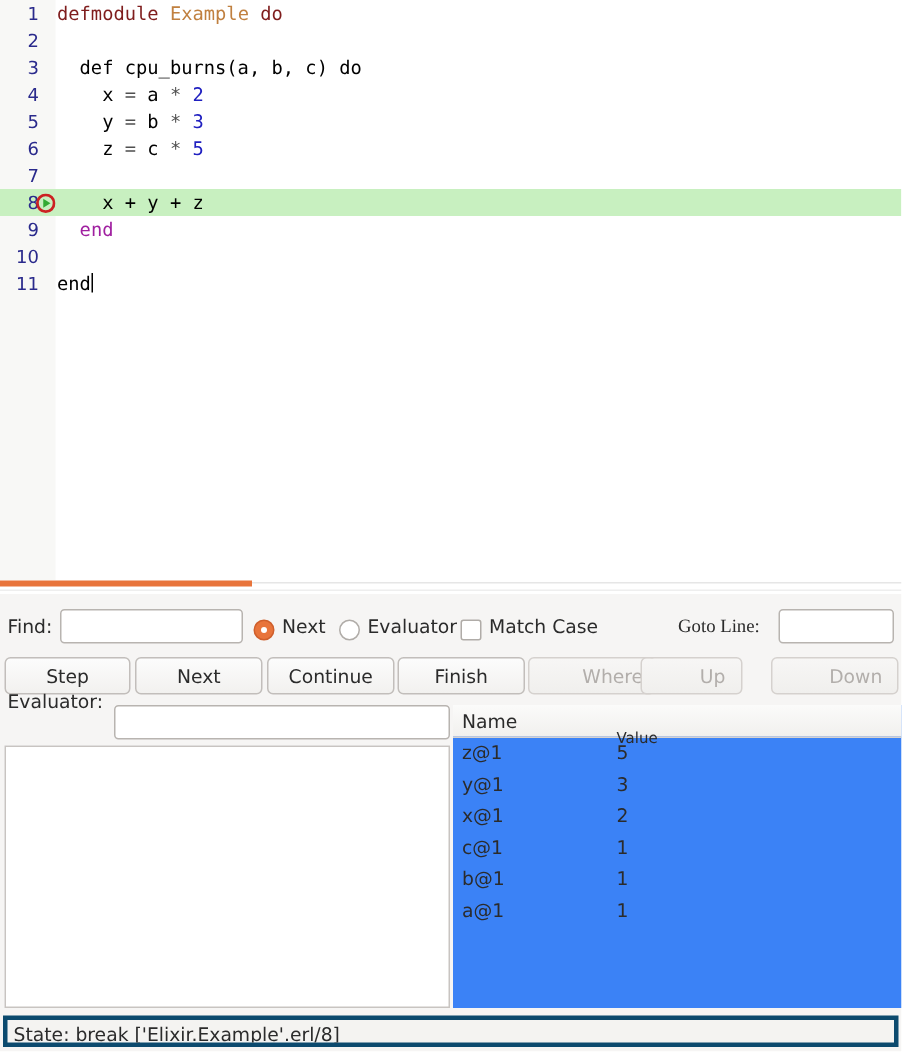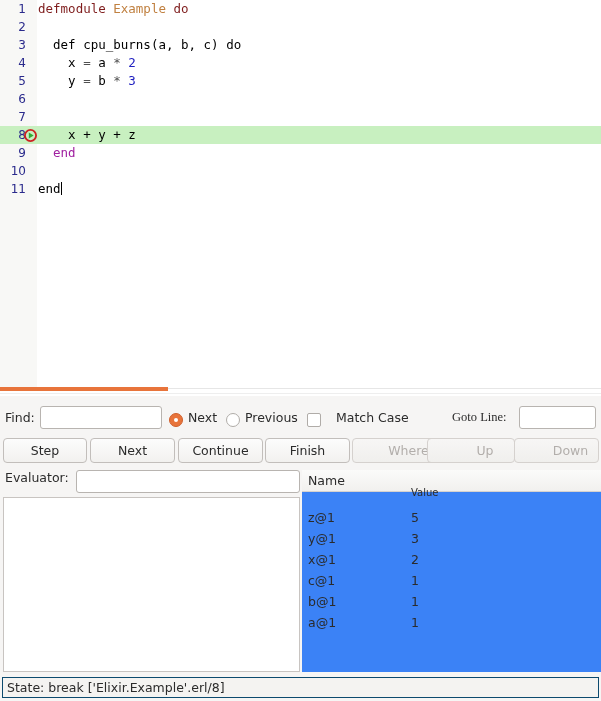--- a/index.html
+++ b/index.html
@@ -166,21 +166,21 @@
     border: 1px solid #b0aca8;
     border-radius: 2px;
     background: #ffffff;
     top: 9px;
   }
   .rb-next   { left: 169px; }
   .rb-prev   { left: 226px; }
   .cb-mc     { left: 307px; }
   .t-next    { position: absolute; left: 188px; top: 6px; }
   .t-prev    { position: absolute; left: 245px; top: 6px; }
-  .t-mc      { position: absolute; left: 336px; top: 6px; }
+  .t-mc      { position: absolute; left: 326px; top: 6px; }
   .goto-label{ position: absolute; left: 452px; top: 6px; font-family: Liberation Serif, serif; }
   .goto-input{
     position: absolute;
     left: 519px; top: 2px;
     width: 77px; height: 23px;
     background: #ffffff;
     border: 1px solid #b8b4b0;
     border-radius: 3px;
     outline: none;
     font-family: "DejaVu Sans", sans-serif;
@@ -213,21 +213,21 @@
   .btn.disabled {
     color: #b2aeab;
     background: linear-gradient(to bottom, #f7f6f5 0%, #f0efed 100%);
     border-color: #d5d1ce;
     padding-left: 28px;
   }
 
   
   .eval-label {
     position: absolute;
-    left: 5px; top: 74px;
+    left: 5px; top: 64px;
   }
   .eval-input {
     position: absolute;
     left: 76px; top: 74px;
     width: 224px; height: 23px;
     background: #ffffff;
     border: 1px solid #b8b4b0;
     border-radius: 3px;
     outline: none;
     font-family: "DejaVu Sans", sans-serif;
@@ -253,32 +253,32 @@
   }
   .vt-head {
     position: absolute;
     left: 0; top: 0;
     width: 299px; height: 22px;
     background: linear-gradient(to bottom, #fbfbfa 0%, #f1f0ee 100%);
     border-bottom: 1px solid #d6d2cf;
   }
   .vt-head .col-name { position: absolute; left: 6px; top: 3px; font-size: 12.5px; color: #2b2b2b; }
   .vt-head .col-val  { position: absolute; left: 109px; top: 17px; font-size: 10px; color: #2b2b2b; }
-  .vt-body { position: absolute; left: 0; top: 38px; width: 299px; }
+  .vt-body { position: absolute; left: 0; top: 22px; width: 299px; }
   .vt-row  { position: relative; height: 21px; }
   .vt-row .c-name { position: absolute; left: 6px; top: 2px; font-size: 12.5px; color: #2b2b2b; }
   .vt-row .c-val  { position: absolute; left: 109px; top: 2px; font-size: 12.5px; color: #2b2b2b; }
 
   
   .status {
     position: absolute;
     left: 2px; top: 281px;
     width: 597px; height: 21px;
     background: #f4f3f1;
-    border: 1px solid #0c4a6e;
+    border: 3px solid #0c4a6e;
     font-family: "DejaVu Sans", sans-serif;
     font-size: 12.5px;
     color: #2b2b2b;
     line-height: 19px;
     padding-left: 4px;
     white-space: nowrap;
     overflow: hidden;
   }
 </style>
 </head>
@@ -287,21 +287,21 @@
 <div id="app">
 
   <div class="editor">
     <div class="gutter-bg"></div>
     <div class="code-lines" id="code-lines">
         <div class="code-row"><span class="lnum">1</span><span class="ctext"><span class="tok-kw">defmodule </span><span class="tok-mod">Example</span><span class="tok-kw"> do</span></span></div>
         <div class="code-row"><span class="lnum">2</span><span class="ctext"></span></div>
         <div class="code-row"><span class="lnum">3</span><span class="ctext"><span class="tok-plain">  def cpu_burns(a, b, c) do</span></span></div>
         <div class="code-row"><span class="lnum">4</span><span class="ctext"><span class="tok-plain">    x </span><span class="tok-op">= </span><span class="tok-plain">a </span><span class="tok-op">* </span><span class="tok-num">2</span></span></div>
         <div class="code-row"><span class="lnum">5</span><span class="ctext"><span class="tok-plain">    y </span><span class="tok-op">= </span><span class="tok-plain">b </span><span class="tok-op">* </span><span class="tok-num">3</span></span></div>
-        <div class="code-row"><span class="lnum">6</span></div>
+        <div class="code-row"><span class="lnum">6</span><span class="ctext"><span class="tok-plain">    z </span><span class="tok-op">= </span><span class="tok-plain">c </span><span class="tok-op">* </span><span class="tok-num">5</span></span></div>
         <div class="code-row"><span class="lnum">7</span><span class="ctext"></span></div>
         <div class="code-row hl"><span class="lnum">8</span><svg class="bp-icon" viewBox="0 0 14 14">
             <circle cx="7" cy="7" r="6" fill="none" stroke="#cc2222" stroke-width="2"></circle>
             <path d="M5.2 3.8 L10.4 7 L5.2 10.2 Z" fill="#33aa33"></path>
           </svg><span class="ctext"><span class="tok-plain">    x + y + z</span></span></div>
         <div class="code-row"><span class="lnum">9</span><span class="ctext"><span class="tok-plain">  </span><span class="tok-end">end</span></span></div>
         <div class="code-row"><span class="lnum">10</span><span class="ctext"></span></div>
         <div class="code-row"><span class="lnum">11</span><span class="ctext"><span class="tok-plain">end</span><span class="caret"></span></span></div>
       </div>
   </div>
@@ -317,36 +317,36 @@
     <div class="find-row">
       <span class="lbl find-label">Find:</span>
       <input class="find-input" type="text" value="" style="">
 
       <span class="radio-outer sel rb-next">
         <span class="radio-dot"></span>
       </span>
       <span class="lbl t-next">Next</span>
 
       <span class="radio-outer rb-prev"></span>
-      <span class="lbl t-prev">Previous</span>
+      <span class="lbl t-prev">Evaluator</span>
 
       <span class="chk-box cb-mc"></span>
       <span class="lbl t-mc">Match Case</span>
 
       <span class="lbl goto-label">Goto Line:</span>
       <input class="goto-input" type="text" value="" style="">
     </div>
 
     <div class="btn-row" id="btn-row">
         <button class="btn" style="left: 3px; width: 84px;">Step</button>
         <button class="btn" style="left: 90px; width: 85px;">Next</button>
         <button class="btn" style="left: 178px; width: 85px;">Continue</button>
         <button class="btn" style="left: 265px; width: 85px;">Finish</button>
         <button class="btn disabled" disabled="" style="left: 352px; width: 85px;">Where</button>
-        <button class="btn disabled" disabled="" style="left: 427px; width: 88px;">Up</button>
+        <button class="btn disabled" disabled="" style="left: 427px; width: 68px;">Up</button>
         <button class="btn disabled" disabled="" style="left: 514px; width: 85px;">Down</button>
       </div>
 
     <span class="lbl eval-label">Evaluator:</span>
     <input class="eval-input" type="text" value="" style="">
     <div class="eval-out"></div>
 
     <div class="vtable">
       <div class="vt-head">
         <span class="col-name">Name</span>

